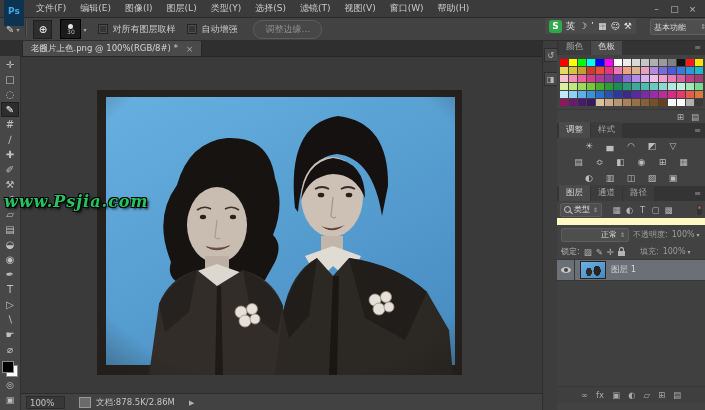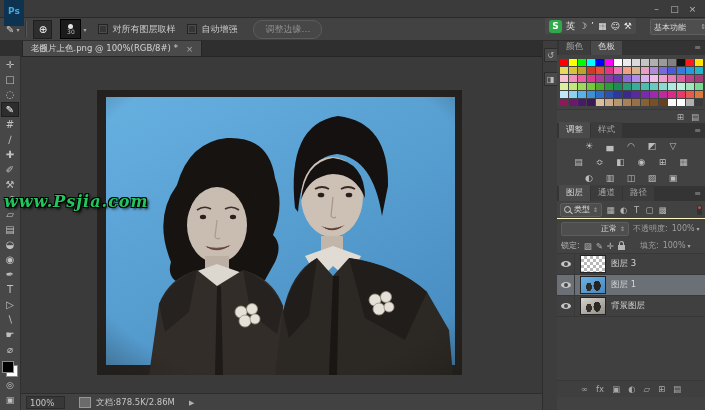--- a/index.html
+++ b/index.html
@@ -89,21 +89,21 @@
   #swatchgrid{padding:4px 2px 3px 3px;display:flex;flex-direction:column;gap:1px}
   .srow{display:flex;gap:1px}
   .sw{width:8px;height:7px;flex:none}
   #swfooter{height:13px;display:flex;justify-content:flex-end;align-items:center;gap:7px;padding-right:6px;
             border-top:1px solid #383838;color:#b3b3b3;font-size:8.5px}
 
   #adjheader{padding:4px 0 2px 6px;color:#c5c5c5;font-size:8.5px}
   .adjrow{display:flex;justify-content:center;gap:6px;padding:1px 0;height:14px;align-items:center}
   .adjicon{width:15px;height:12px;display:flex;align-items:center;justify-content:center;color:#bdbdbd;font-size:9px}
 
-  #lfilter{height:17px;display:flex;align-items:center;gap:3px;padding:0 3px;border-bottom:1px solid #fef9c3}
+  #lfilter{height:17px;display:flex;align-items:center;gap:9px;padding:0 3px;border-bottom:7px solid #fef9c3}
   .lselect{height:12px;background:#4e4e4e;border:1px solid #5d5d5d;border-radius:2px;display:flex;align-items:center;
            gap:3px;padding:0 3px;font-size:8px;color:#ddd}
   .ficon{color:#b5b5b5;font-size:8.5px;width:11px;text-align:center}
   .ftoggle{width:5px;height:10px;background:#333;border-radius:2px;margin-left:auto;position:relative}
   .ftoggle::after{content:'';position:absolute;left:1px;top:1px;width:3px;height:3px;border-radius:50%;background:#c05046}
 
   #lblend{height:19px;display:flex;align-items:center;gap:4px;padding:0 4px}
   #blendsel{width:60px;justify-content:flex-end}
   .dimtext{color:#9d9d9d;font-size:8px}
   .valbox{display:flex;align-items:center;gap:2px;color:#9d9d9d;font-size:8px}
@@ -152,20 +152,21 @@
   .wxb2::after{content:'';position:absolute;right:2px;bottom:-3px;border:3px solid transparent;border-top-color:#fff;transform:rotate(-20deg)}
   #wm-brand-text{font-size:24px;color:#fff;white-space:nowrap}
 </style>
 </head>
 <body>
 
 <div id="app">
 
   <div id="menubar">
     <div id="pslogo">Ps</div>
+    <div id="menuitems"><span class="menu-item">文件(F)</span><span class="menu-item">编辑(E)</span><span class="menu-item">图像(I)</span><span class="menu-item">图层(L)</span><span class="menu-item">类型(Y)</span><span class="menu-item">选择(S)</span><span class="menu-item">滤镜(T)</span><span class="menu-item">视图(V)</span><span class="menu-item">窗口(W)</span><span class="menu-item">帮助(H)</span></div>
     <div id="wincontrols">
         <span class="winbtn">–</span>
         <span class="winbtn">□</span>
         <span class="winbtn">×</span>
       </div>
   </div>
 
   <div id="optionsbar">
     <div id="toolpreset">
       <span>✎</span>
@@ -514,40 +515,26 @@
           <span class="lockglyph">✛</span>
           <span class="lockicon"></span>
         </span>
       <span class="dimtext" style="margin-left:11px">填充:</span>
       <span class="valbox">
         <span>100%</span>
         <span class="caret">▾</span>
       </span>
     </div>
     <div id="llist">
-        <div class="lrow">
-          <span class="leye">
-            <span class="eye"></span>
-          </span>
-          <span class="lthumb t-checker"></span>
-          <span class="lname">图层 3</span>
-        </div>
         <div class="lrow selected">
           <span class="leye">
             <span class="eye"></span>
           </span>
           <span class="lthumb t-photo-blue"></span>
           <span class="lname">图层 1</span>
-        </div>
-        <div class="lrow">
-          <span class="leye">
-            <span class="eye"></span>
-          </span>
-          <span class="lthumb t-photo"></span>
-          <span class="lname">背景图层</span>
         </div>
       </div>
     <div id="lfooter">
         <span>∞</span>
         <span>fx</span>
         <span>▣</span>
         <span>◐</span>
         <span>▱</span>
         <span>⊞</span>
         <span>▤</span>

